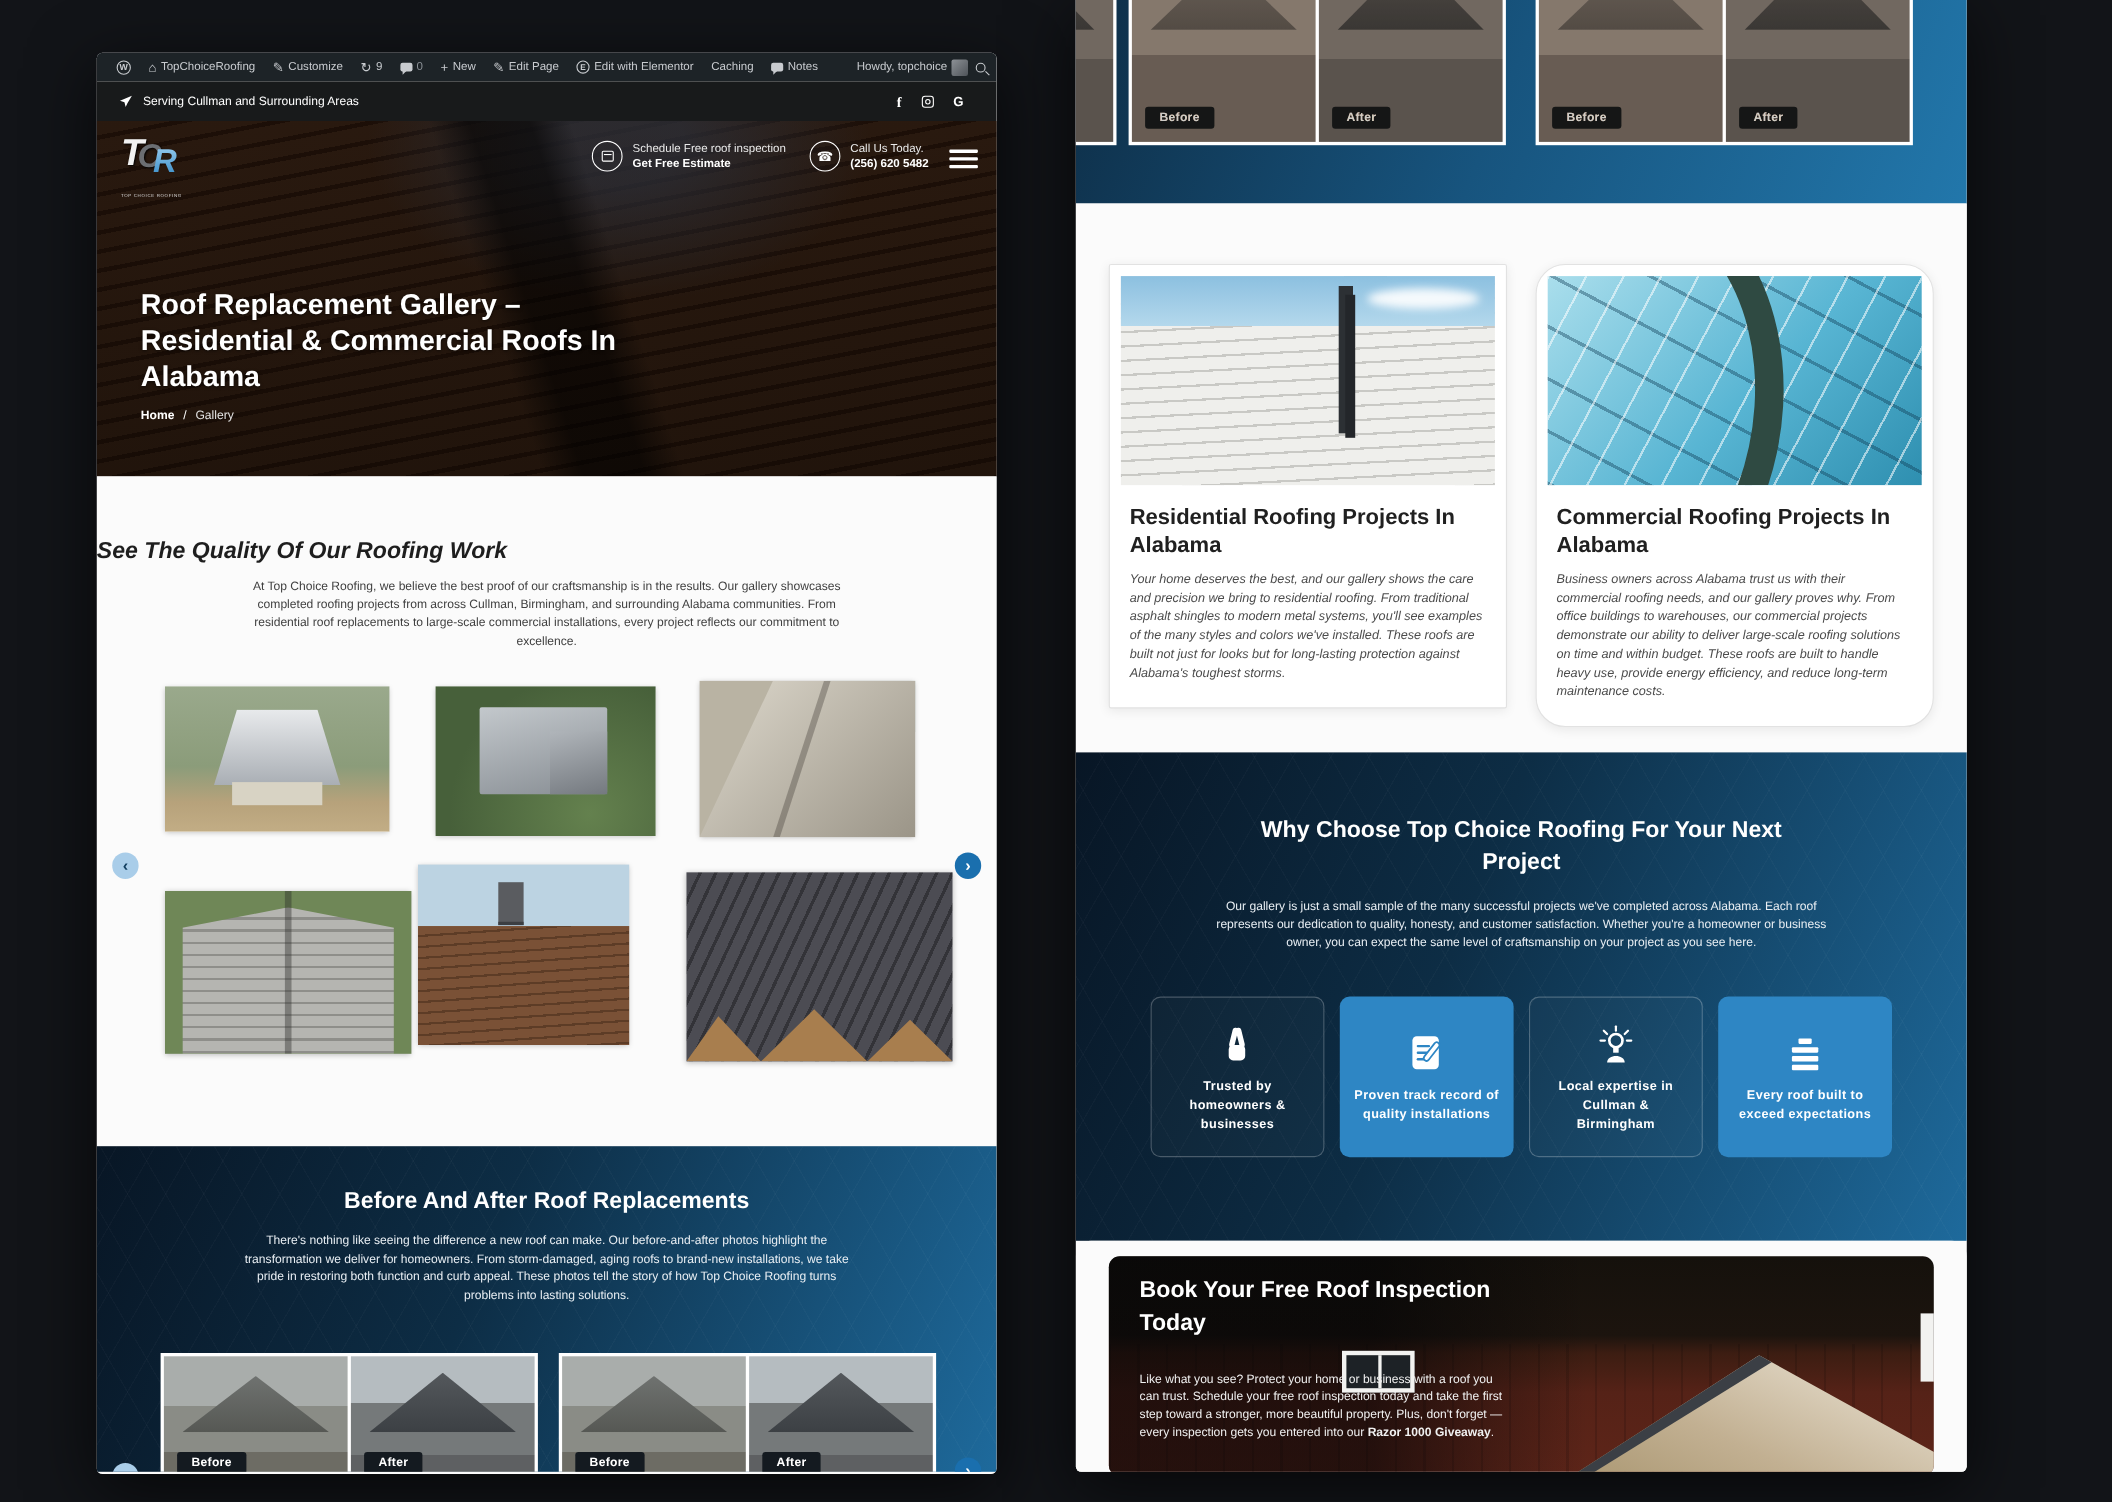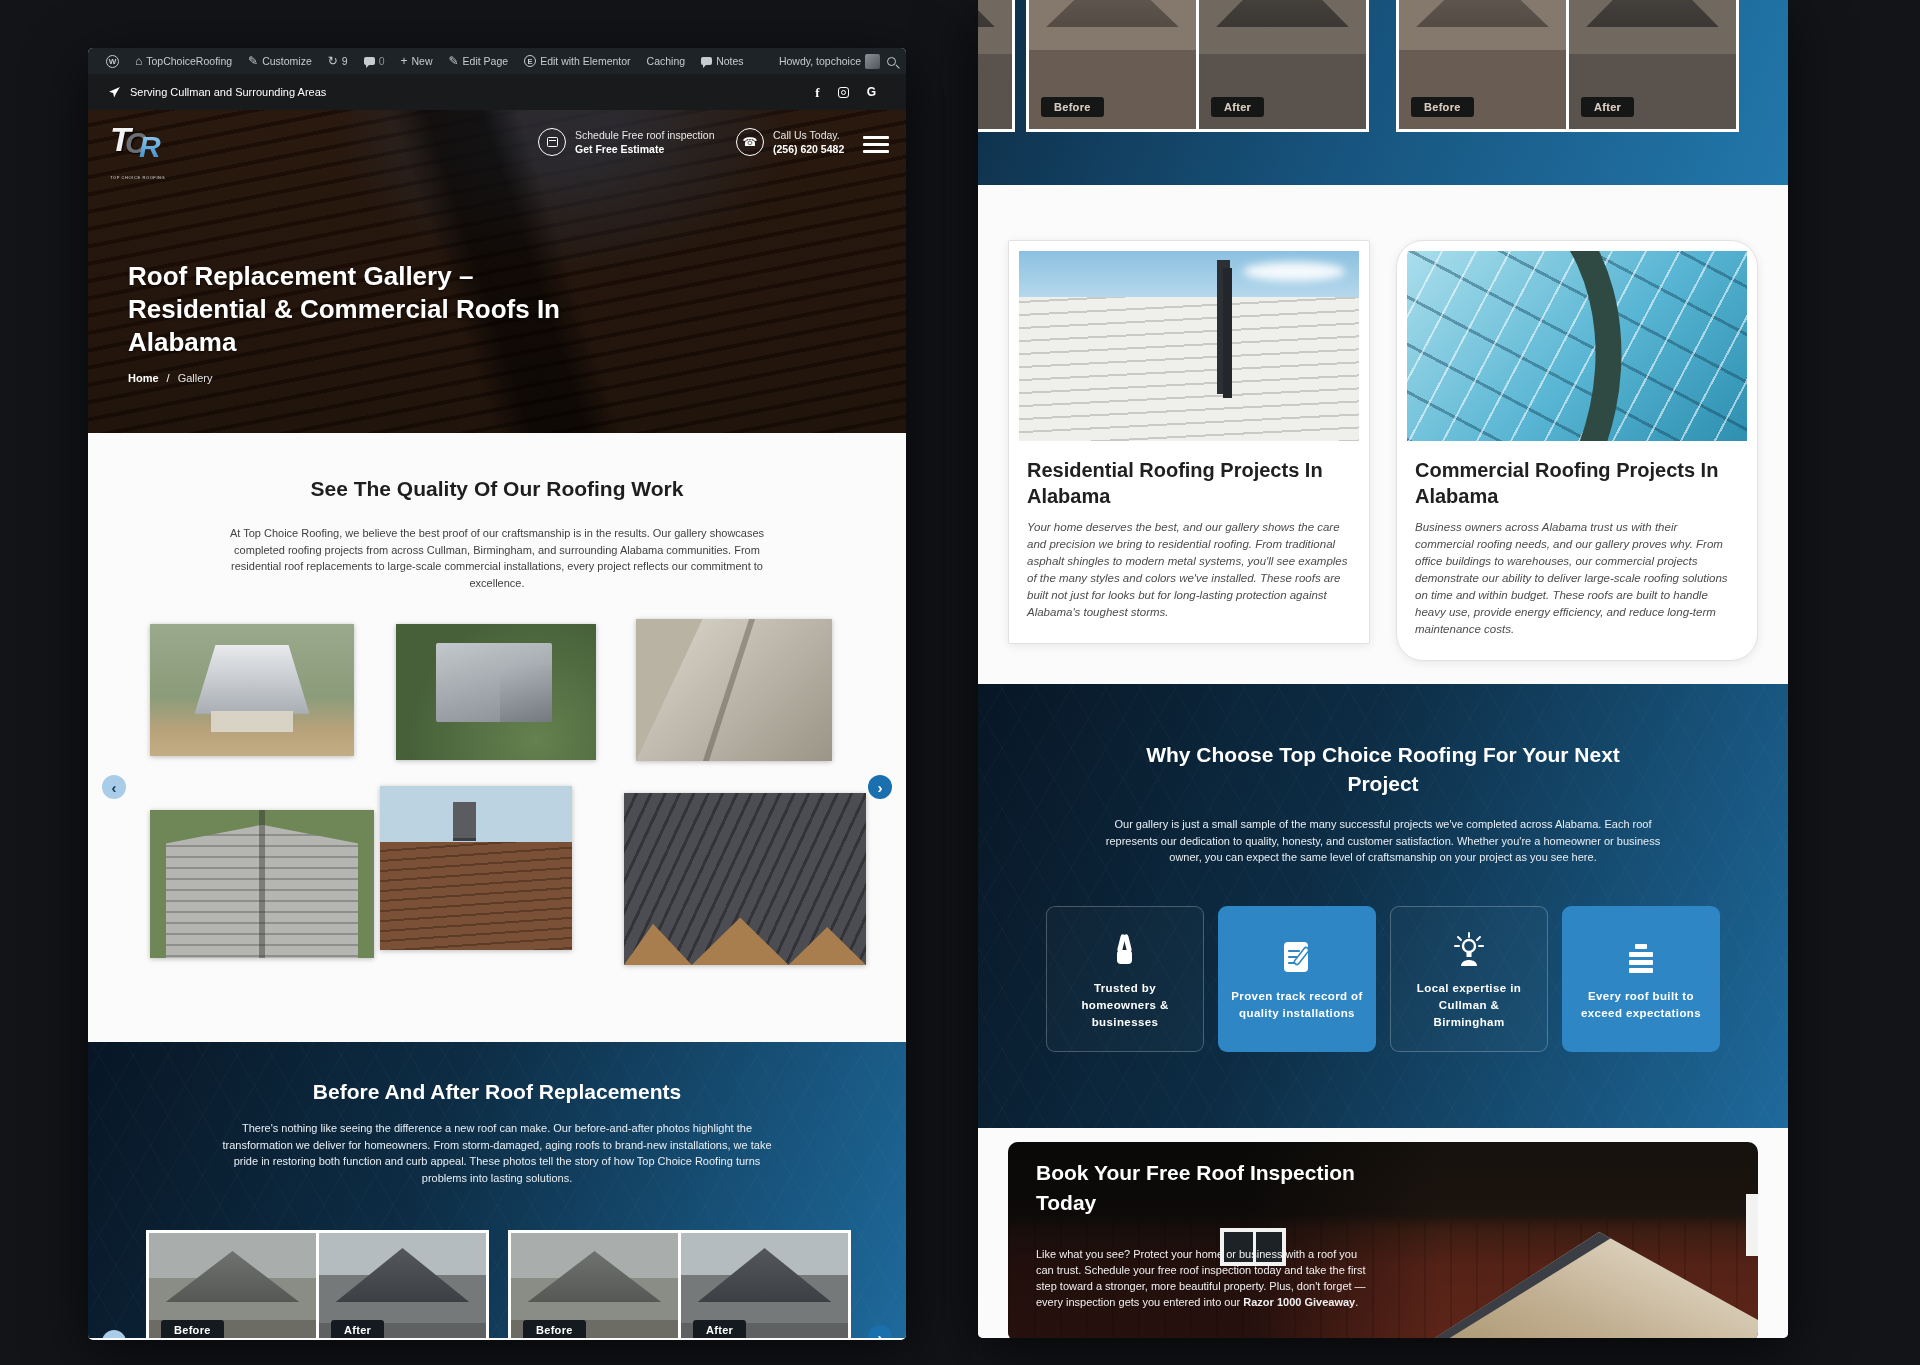--- a/index.html
+++ b/index.html
@@ -62,21 +62,21 @@
   .cal { width:11px; height:10px; border:1.3px solid #fff; border-radius:1.5px; position:relative;}
   .cal::before{ content:""; position:absolute; left:1px; right:1px; top:2px; height:1.3px; background:#fff;}
   .hamburger { position:absolute; left:775px; top:26px; width:26px; height:18px; cursor:pointer;}
   .hamburger i { display:block; height:2.6px; background:#fff; border-radius:1px; margin-bottom:4.4px;}
   .hero h1 { position:absolute; left:40px; top:150px; width:460px; font-size:26px; line-height:33px; font-weight:bold; text-shadow:0 1px 3px rgba(0,0,0,.6);}
   .crumbs { position:absolute; left:40px; top:262px; font-size:11px; display:flex; gap:8px; align-items:flex-end;}
   .crumbs .cur { color:#e3e3e3; }
 
   
   .quality { height:609px; position:relative; background:#fbfbfb; }
-  .quality h2 { position:absolute; top:44px; width:100%; text-align:center; font-size:21px; color:#1e1e1e;}
+  .quality h2 { position:absolute; top:56px; width:100%; font-size:21px; color:#1e1e1e;font-style:italic;}
   .quality .lead { position:absolute; top:92px; left:50%; transform:translateX(-50%); width:568px;
                    text-align:center; font-size:11px; line-height:16.5px; color:#3f3f3f;}
   .gimg { position:absolute; box-shadow:0 1px 5px rgba(0,0,0,.25); overflow:hidden; cursor:pointer;}
   .gimg::before,.gimg::after{ content:""; position:absolute; }
   #g1 { left:62px;  top:191px; width:204px; height:132px;
         background:linear-gradient(180deg,#9aa98c 0,#8b9c7a 55%,#b7a27b 80%,#c2ad85 100%); }
   #g1::before{ left:18%; top:16%; width:64%; height:52%;
         background:linear-gradient(180deg,#e8eaec,#a9aeb4); clip-path:polygon(6% 100%,22% 0,78% 0,94% 100%); }
   #g1::after{ left:30%; top:66%; width:40%; height:16%; background:#d8d3c4;}
   #g2 { left:308px; top:191px; width:200px; height:136px;

